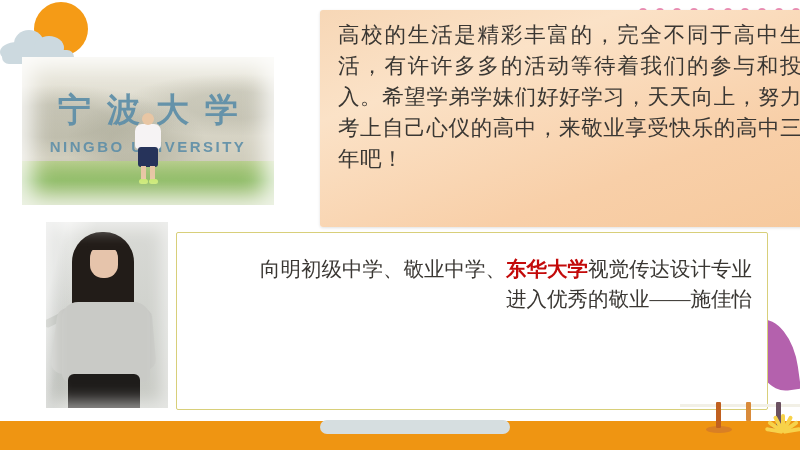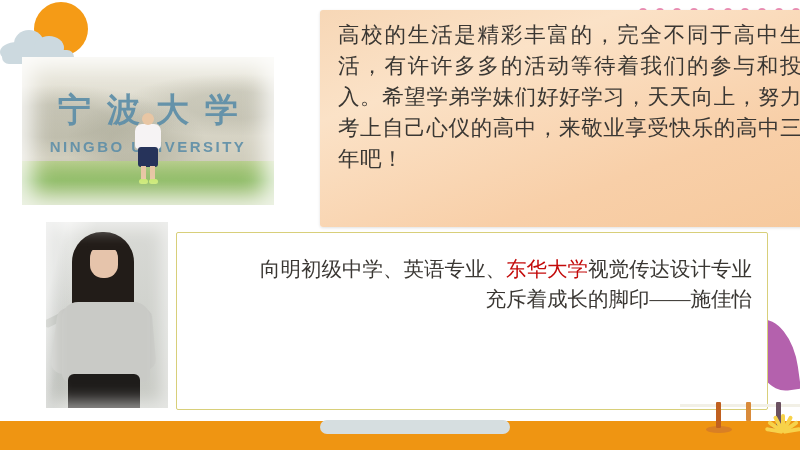--- a/index.html
+++ b/index.html
@@ -123,21 +123,21 @@
     border-radius:2px;
     box-sizing:border-box;
     padding:9px 13px 8px 14px;
   }
   .box2 .body{
     font-size:21.5px;line-height:32px;color:#2f2d2b;letter-spacing:.3px;text-align:justify;
   }
   .box2 .attrib{
     margin-top:12px;font-size:20.5px;line-height:30px;color:#3a3733;text-align:right;padding-right:2px;
   }
-  .box2 .attrib .hl{color:#c30a0a;font-weight:400;}
+  .box2 .attrib .hl{color:#c30a0a;font-weight:700;}
 
   
   .band{position:absolute;left:0;bottom:0;width:800px;height:29px;background:#ef9512;}
   .band-pill{position:absolute;left:320px;bottom:16px;width:190px;height:14px;
      border-radius:8px;background:#d6dee0;}
   .fence{position:absolute;right:0;bottom:22px;width:120px;height:26px;}
   .fence .rail{position:absolute;left:0;top:2px;width:120px;height:3px;background:#f2f0e6;}
   .fence .post{position:absolute;top:0;width:5px;height:26px;border-radius:1px;}
   .fence .p1{left:36px;background:#c0601f;}
   .fence .p2{left:66px;background:#d98b3a;height:19px;}
@@ -218,22 +218,22 @@
   </div>
 
   <div class="leaf"></div>
 
   <div class="box1">
     <div class="body">高校的生活是精彩丰富的，完全不同于高中生活，有许许多多的活动等待着我们的参与和投入。希望学弟学妹们好好学习，天天向上，努力考上自己心仪的高中，来敬业享受快乐的高中三年吧！</div>
   </div>
 
   <div class="box2">
     <div class="attrib">
-      <span>向明初级中学、英语专业、</span><span class="hl">东华大学</span><span>视觉传达设计专业</span><br>
-      <span>充斥着成长的脚印——施佳怡</span>
+      <span>向明初级中学、敬业中学、</span><span class="hl">东华大学</span><span>视觉传达设计专业</span><br>
+      <span>进入优秀的敬业——施佳怡</span>
     </div>
   </div>
 
   <div class="band"></div>
   <div class="band-pill"></div>
   <div class="fence">
     <span class="rail"></span>
     <span class="base b1"></span>
       <span class="base b3"></span>
     <span class="post p1"></span>

